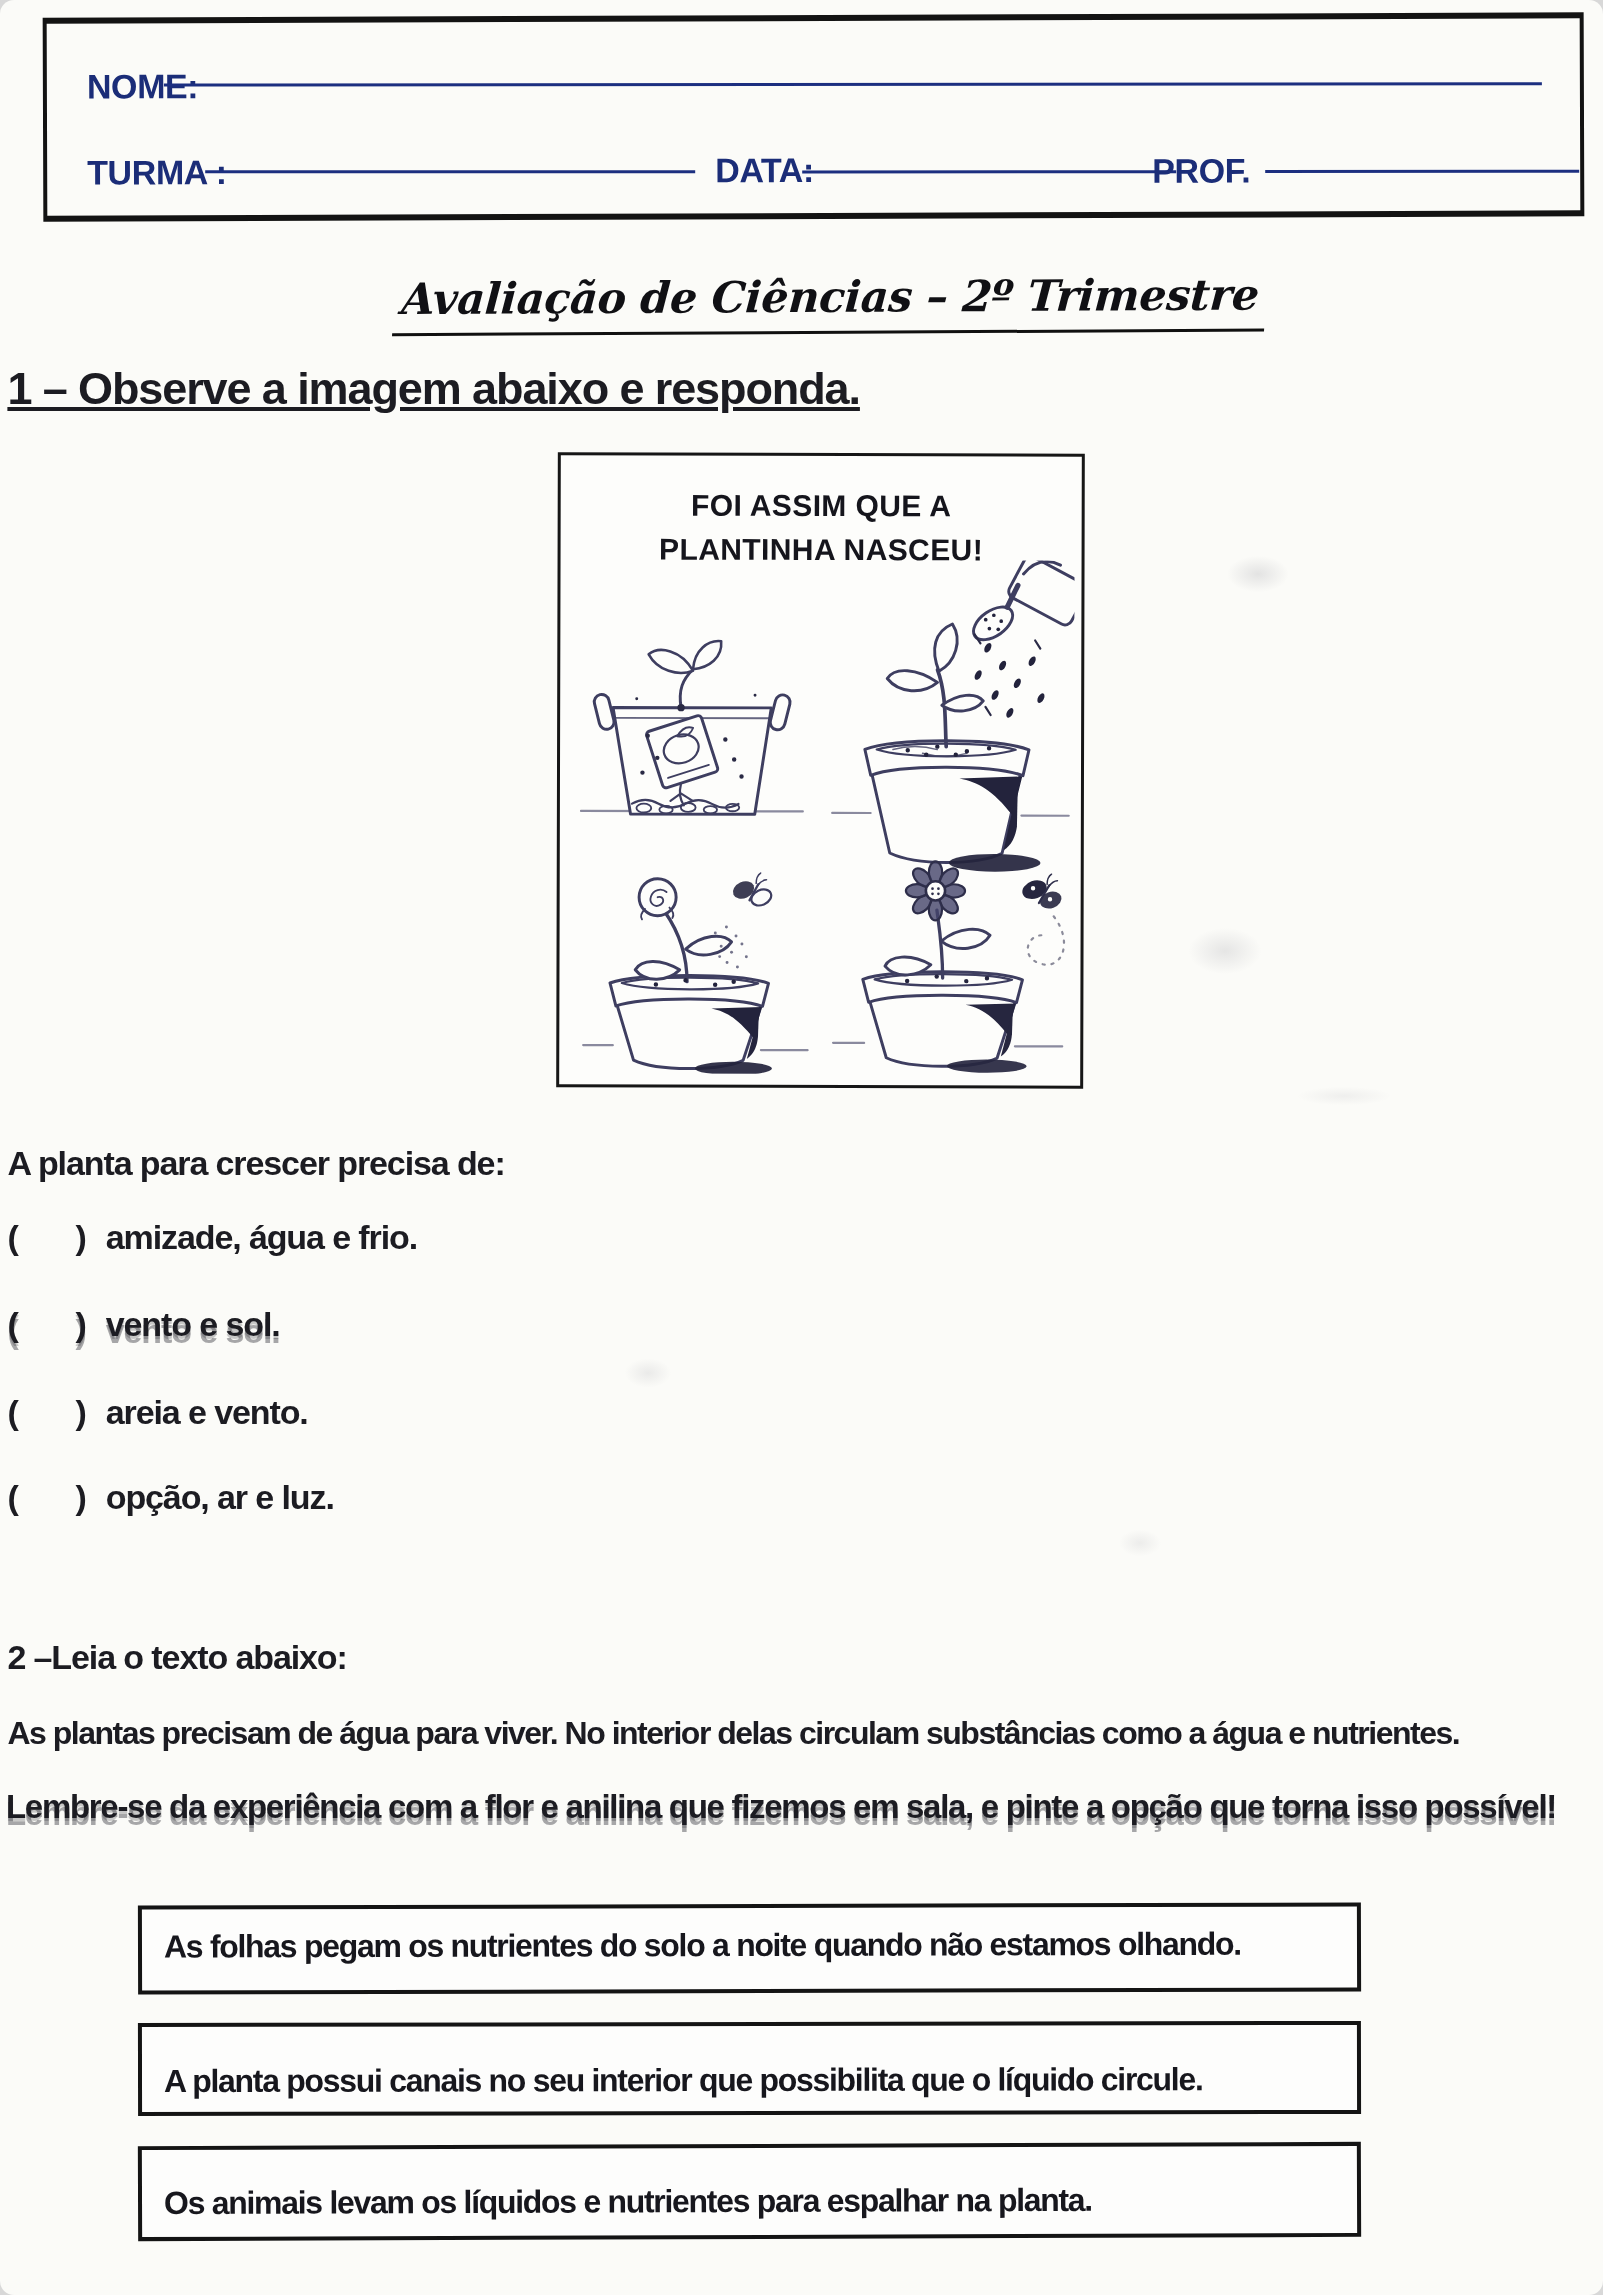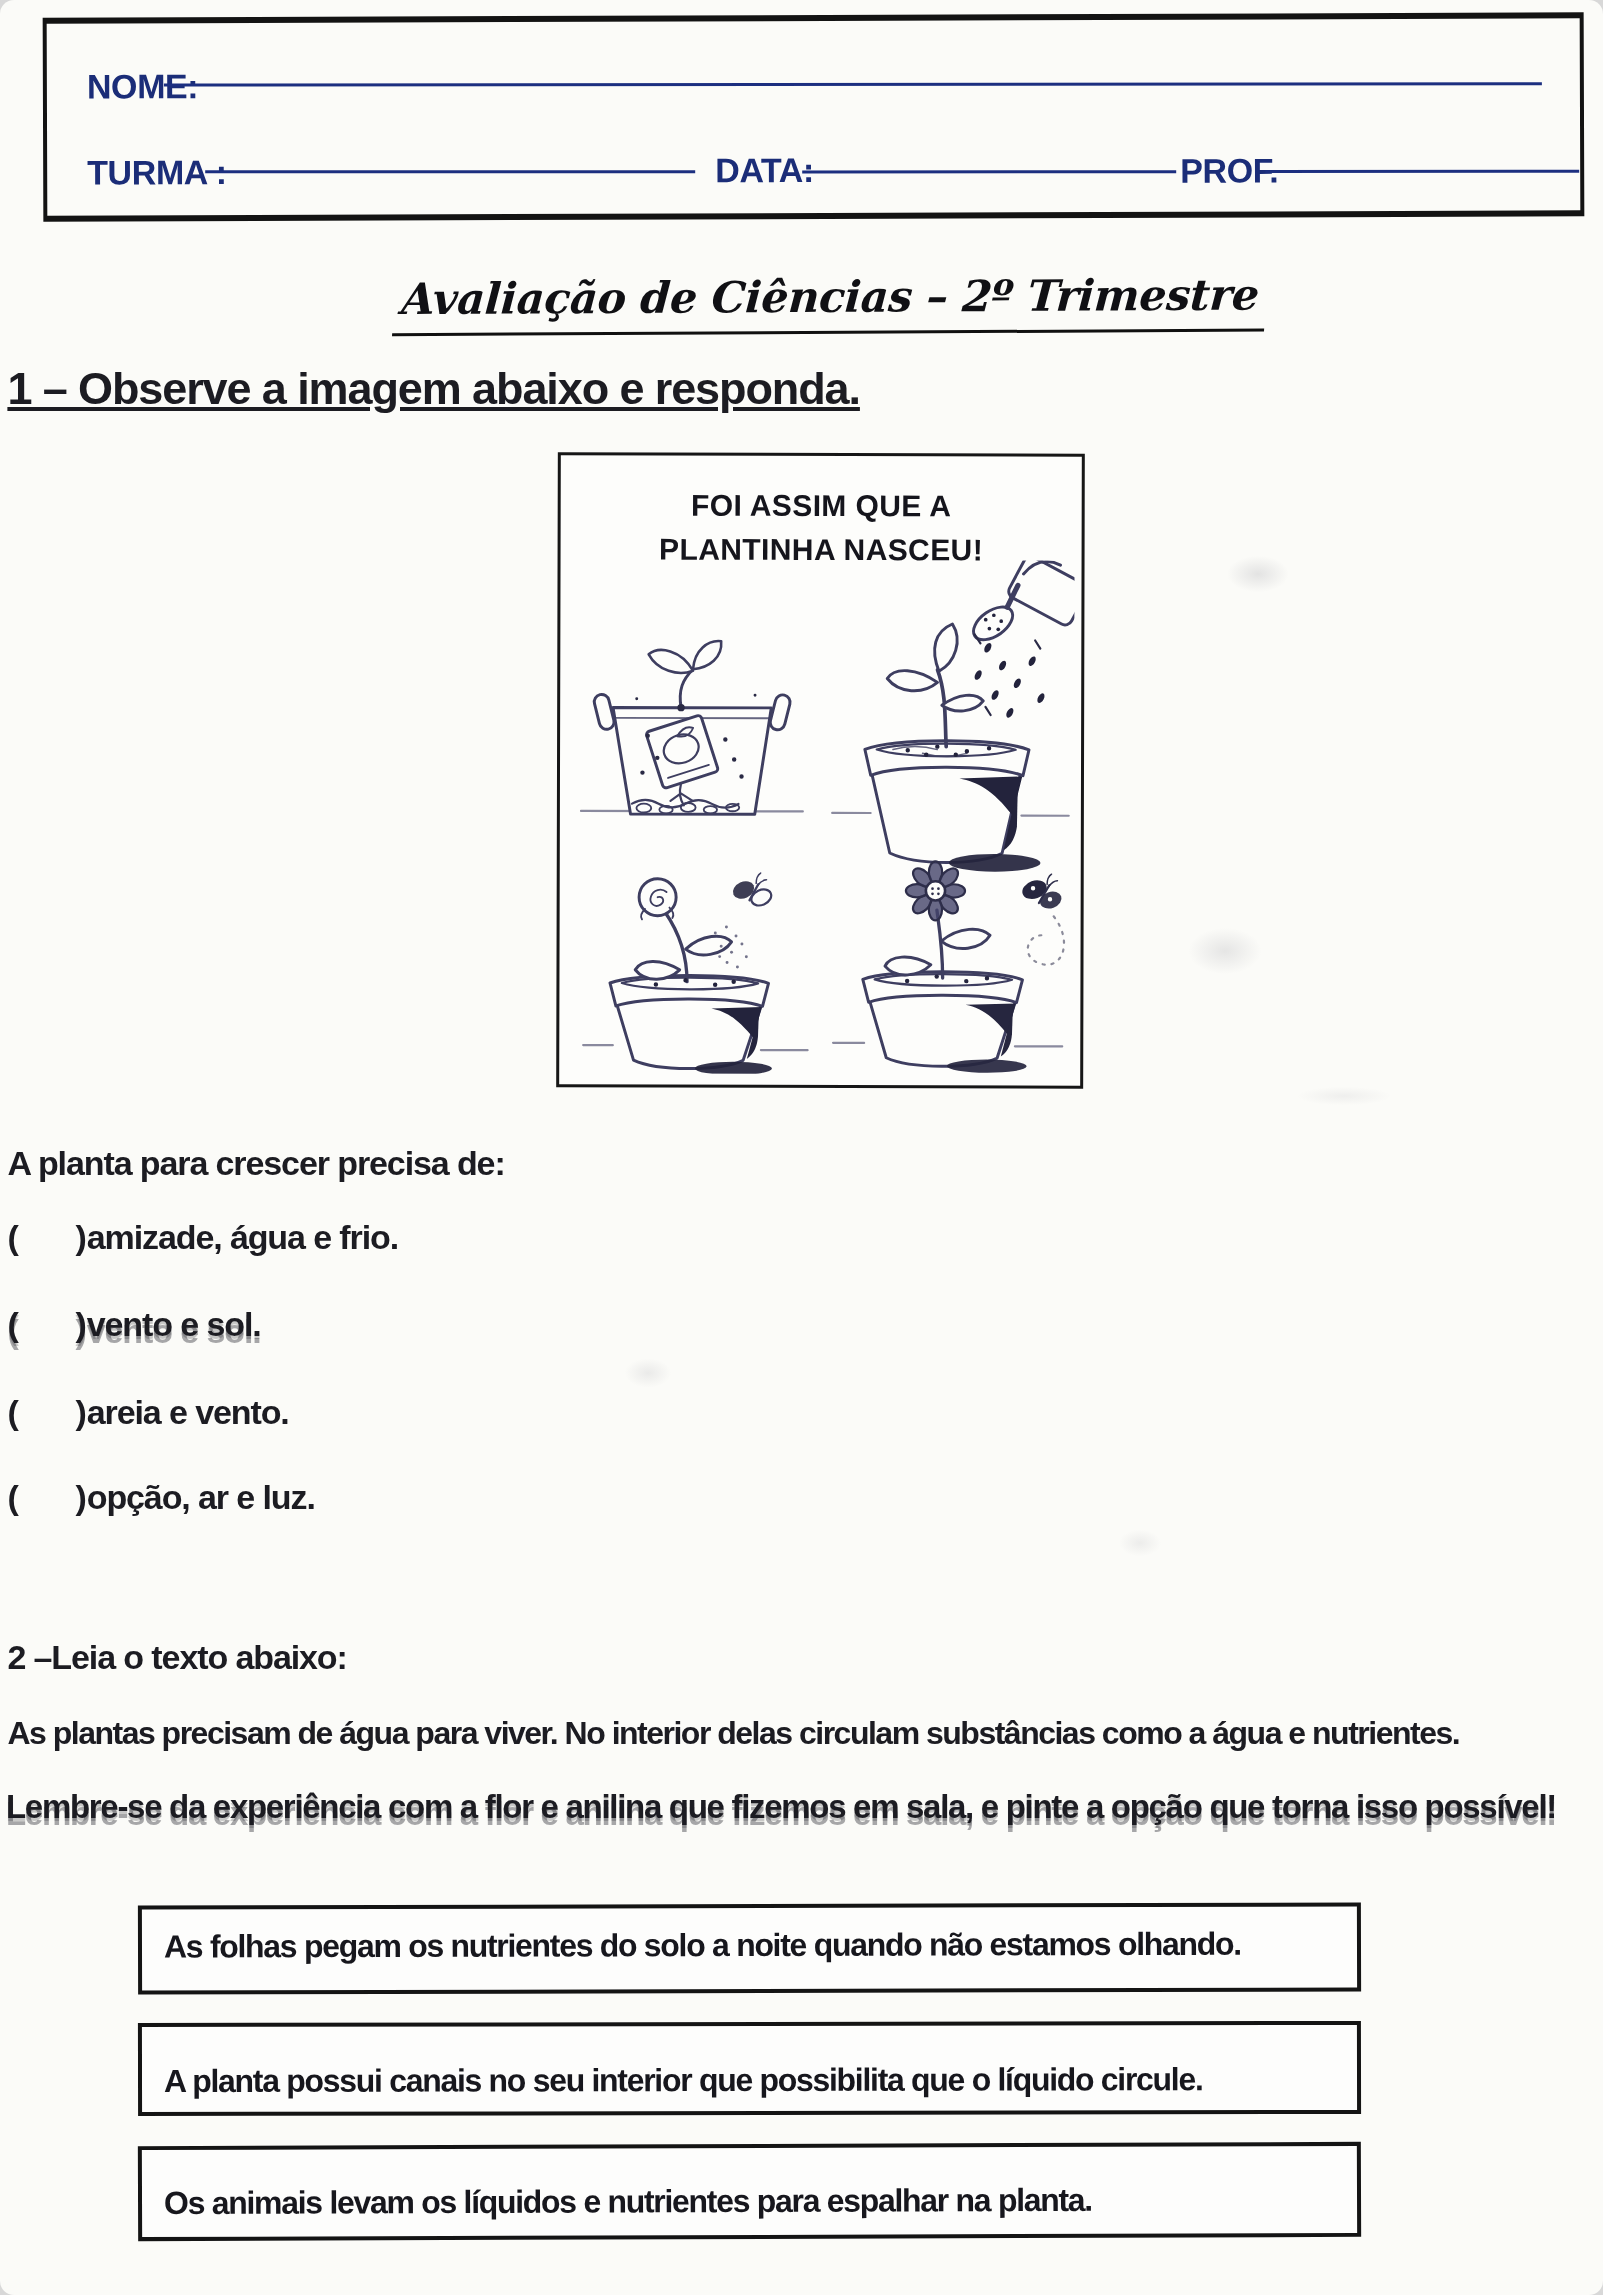--- a/index.html
+++ b/index.html
@@ -38,21 +38,21 @@
             border:3.7px solid #161616; box-sizing:border-box; background:#fdfdfb; transform:rotate(0.15deg); }
   .fig-caption { position:absolute; top:28px; left:0; width:100%; text-align:center;
                  font-weight:800; font-size:30px; letter-spacing:0.4px; line-height:1.45; color:#15151c; }
   .panel { position:absolute; }
   .panel svg { display:block; width:100%; height:100%; }
 
   
   .option { position:absolute; left:7.4px; font-weight:bold; font-size:34px; letter-spacing:-1.1px;
             line-height:1; white-space:nowrap; }
   .marker { white-space:pre; letter-spacing:0; }
-  .opt-text { }
+  .opt-text { margin-left:19px; }
 
   
   .cbox { position:absolute; left:138px; width:1223px; border:4.4px solid #141414;
           box-sizing:border-box; background:rgba(255,255,255,0.55); }
   .cbox-text { position:absolute; left:22px; font-weight:bold; font-size:32px;
                letter-spacing:-1.3px; line-height:1; white-space:nowrap; color:#17171d; }
 </style>
 </head>
 <body>
 
@@ -61,21 +61,21 @@
   <div class="idbox">
     <span class="idlabel" style="left:40px; top:46px;">NOME:</span>
     <div class="fl" style="left:117px; top:62px; width:1378px; transform:rotate(0.15deg);"></div>
 
     <span class="idlabel" style="left:40px; top:132px;">TURMA :</span>
     <div class="fl" style="left:158px; top:148px; width:490px; transform:rotate(0.2deg);"></div>
 
     <span class="idlabel" style="left:668px; top:132px;">DATA:</span>
     <div class="fl" style="left:755px; top:150px; width:374px; transform:rotate(0.15deg);"></div>
 
-    <span class="idlabel" style="left:1133px; top:134px;">PROF.</span>
+    <span class="idlabel" style="left:1105px; top:134px;">PROF.</span>
     <div class="fl" style="left:1218px; top:151px; width:314px; transform:rotate(0.15deg);"></div>
   </div>
 
   <div class="title-wrap">
     <span class="title-inner">Avaliação de Ciências – 2º Trimestre</span>
   </div>
 
   <div class="t" style="left:7.4px; top:366px; font-size:45px;text-decoration:underline;">1 – Observe a imagem abaixo e responda.</div>
 
   <div class="figure">

